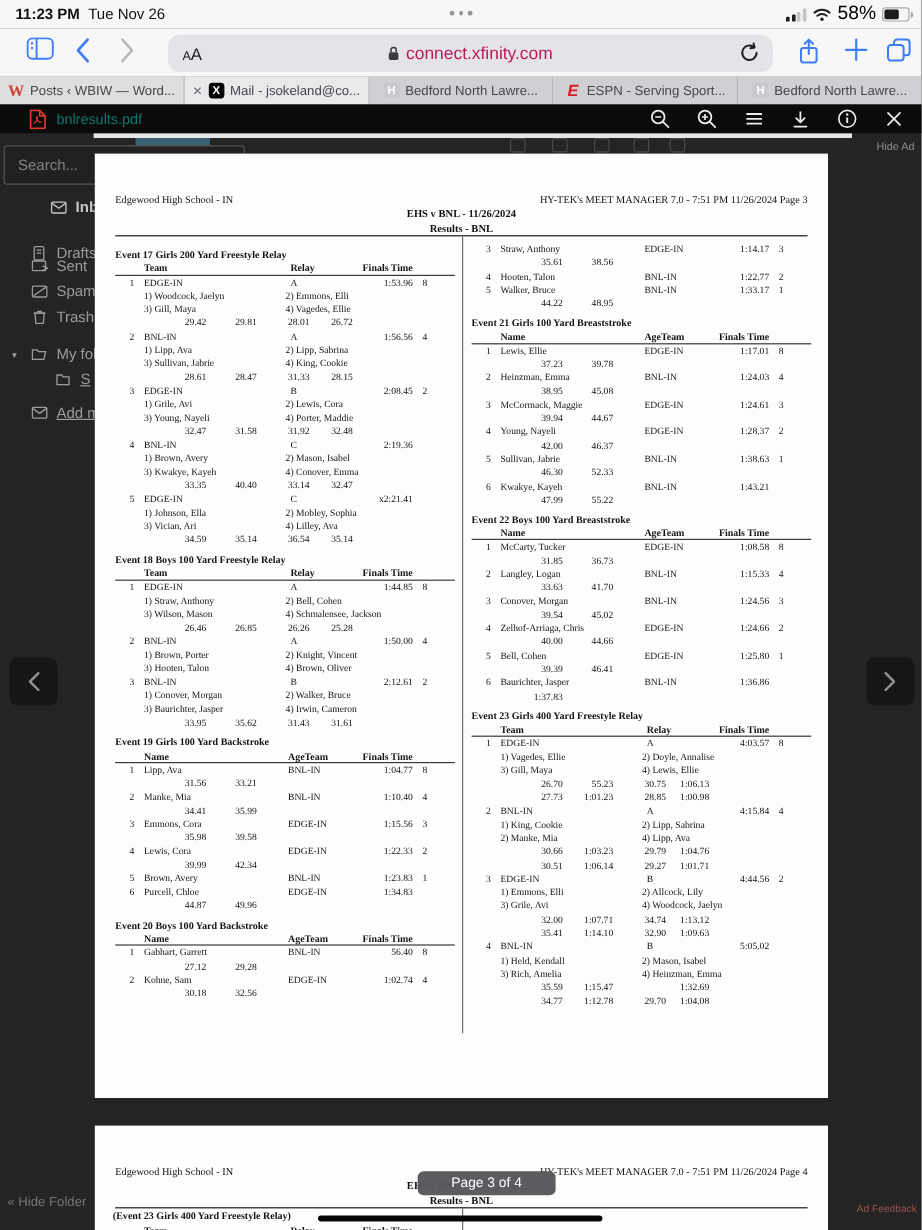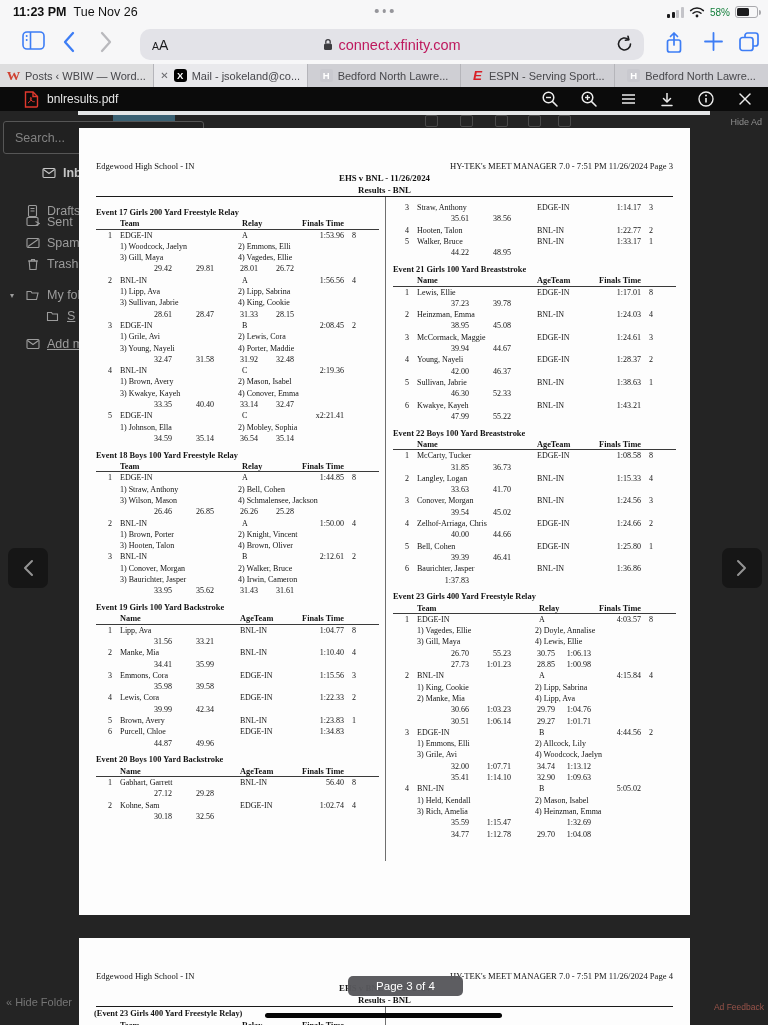--- a/index.html
+++ b/index.html
@@ -10,21 +10,21 @@
 .statusbar{position:absolute;top:0;left:0;right:0;height:24px;background:#f7f7f8;display:flex;align-items:center;z-index:10}
 .sb-left{display:flex;gap:7px;margin-left:13px;font-size:12.5px;color:#111}
 .sb-time{font-weight:700}
 .sb-dots{position:absolute;left:50%;top:9px;transform:translateX(-50%);display:flex;gap:4px}
 .sb-dots i{width:3.5px;height:3.5px;border-radius:50%;background:#96969b}
 .sb-right{position:absolute;right:10px;top:0;height:24px;display:flex;align-items:center;gap:5px}
 .sig{display:flex;align-items:flex-end;gap:1.5px;height:11px}
 .sig i{width:3px;border-radius:1px;background:#1c1c1e;display:block}
 .sig i:nth-child(1){height:4px}.sig i:nth-child(2){height:6px}
 .sig i:nth-child(3){height:8px;background:#c4c4c9}.sig i:nth-child(4){height:10.5px;background:#c4c4c9}
-.batt-pct{font-size:10px;color:#15803d}
+.batt-pct{font-size:16px;color:#000000}
 .batt{position:relative;width:23px;height:11.5px;border:1px solid #a9a9ad;border-radius:3px}
 .batt .fill{position:absolute;left:1px;top:1px;bottom:1px;width:58%;background:#1c1c1e;border-radius:1.5px}
 .batt:after{content:"";position:absolute;right:-3.5px;top:3px;width:2px;height:4.5px;background:#a9a9ad;border-radius:0 2px 2px 0}
 
 .toolbar{position:absolute;top:24px;left:0;right:0;height:40px;background:#f7f7f8;z-index:10}
 .tb-btn{position:absolute;top:7px;display:flex;align-items:center;justify-content:center}
 .addr{position:absolute;left:140px;right:124px;top:5px;height:31px;background:#e3e3e8;border-radius:10px;display:flex;align-items:center}
 .addr .aa{margin-left:12px;color:#1c1c1e;font-size:14px;letter-spacing:0}
 .addr .aa .small{font-size:10.5px}
 .addr-center{position:absolute;left:0;right:0;display:flex;align-items:center;justify-content:center;gap:5px}
@@ -37,21 +37,21 @@
 .tab.active{background:#e9e9ec}
 .fav{width:13px;height:13px;display:inline-flex;align-items:center;justify-content:center;border-radius:3px;font-weight:bold;flex:none}
 .fav.w{color:#cf4232;font-family:"Liberation Serif",serif;font-size:13.5px;background:transparent}
 .fav.x{background:#000;color:#fff;font-size:9.5px;border-radius:3px}
 .fav.h{background:#c9c9cf;color:#fff;font-size:9.5px;border-radius:2px}
 .fav.e{color:#d81f26;font-style:italic;font-size:13.5px;font-weight:800;background:transparent}
 .tclose{color:#6a6a6e;font-size:10px;flex:none}
 .tlabel{overflow:hidden;text-overflow:ellipsis}
 
 .pdfbar{position:absolute;top:87px;left:0;right:0;height:24px;background:#0b0b0b;display:flex;align-items:center;z-index:10}
-.pdfbar .fname{margin-left:8px;font-size:12px;color:#e5e5e5}
+.pdfbar .fname{margin-left:8px;font-size:12px;color:#0f766e}
 .pdficon{margin-left:24px}
 .pdfbtns{margin-left:auto;display:flex;gap:21px;padding-right:14px}
 .pbtn{width:18px;height:18px;display:flex;align-items:center;justify-content:center}
 
 .strip-white{position:absolute;left:78px;top:111px;width:632px;height:4px;background:#e4e6e7;z-index:1}
 .strip-tab{position:absolute;left:113px;top:115px;width:62px;height:8px;background:#3a6173;z-index:1}
 .ghost-ic{position:absolute;top:115px;width:13px;height:12px;border:1px solid #4a4a4a;border-radius:2px;z-index:1}
 .searchbox{position:absolute;left:3px;top:121px;width:201px;height:33px;background:#212121;border:1px solid #565656;border-radius:3px;z-index:1;color:#828282;font-size:12.5px;font-family:"Liberation Sans",sans-serif;padding-left:11px;outline:none}
 .searchbox::placeholder{color:#828282}
 .hide-ad{position:absolute;right:6px;top:117px;font-size:9px;color:#8f8f8f;z-index:1}
@@ -456,20 +456,24 @@
           <span class="c-place">5</span>
           <span class="c-name">EDGE-IN</span>
           <span class="c-relay">C</span>
           <span class="c-time">x2:21.41</span>
         </div>
         <div class="pline">
           <span class="c-sw1">1) Johnson, Ella</span>
           <span class="c-sw2">2) Mobley, Sophia</span>
         </div>
         <div class="pline">
+          <span class="c-sw1">3) Vician, Ari</span>
+          <span class="c-sw2">4) Lilley, Ava</span>
+        </div>
+        <div class="pline">
           <span class="s0">34.59</span>
           <span class="s1">35.14</span>
           <span class="s2">36.54</span>
           <span class="s3">35.14</span>
         </div>
       </div>
       <div class="event">
         <div class="pline ev-title">Event 18  Boys 100 Yard Freestyle Relay</div>
         <div class="pline ev-header">
           <span class="c-name hb">Team</span>

